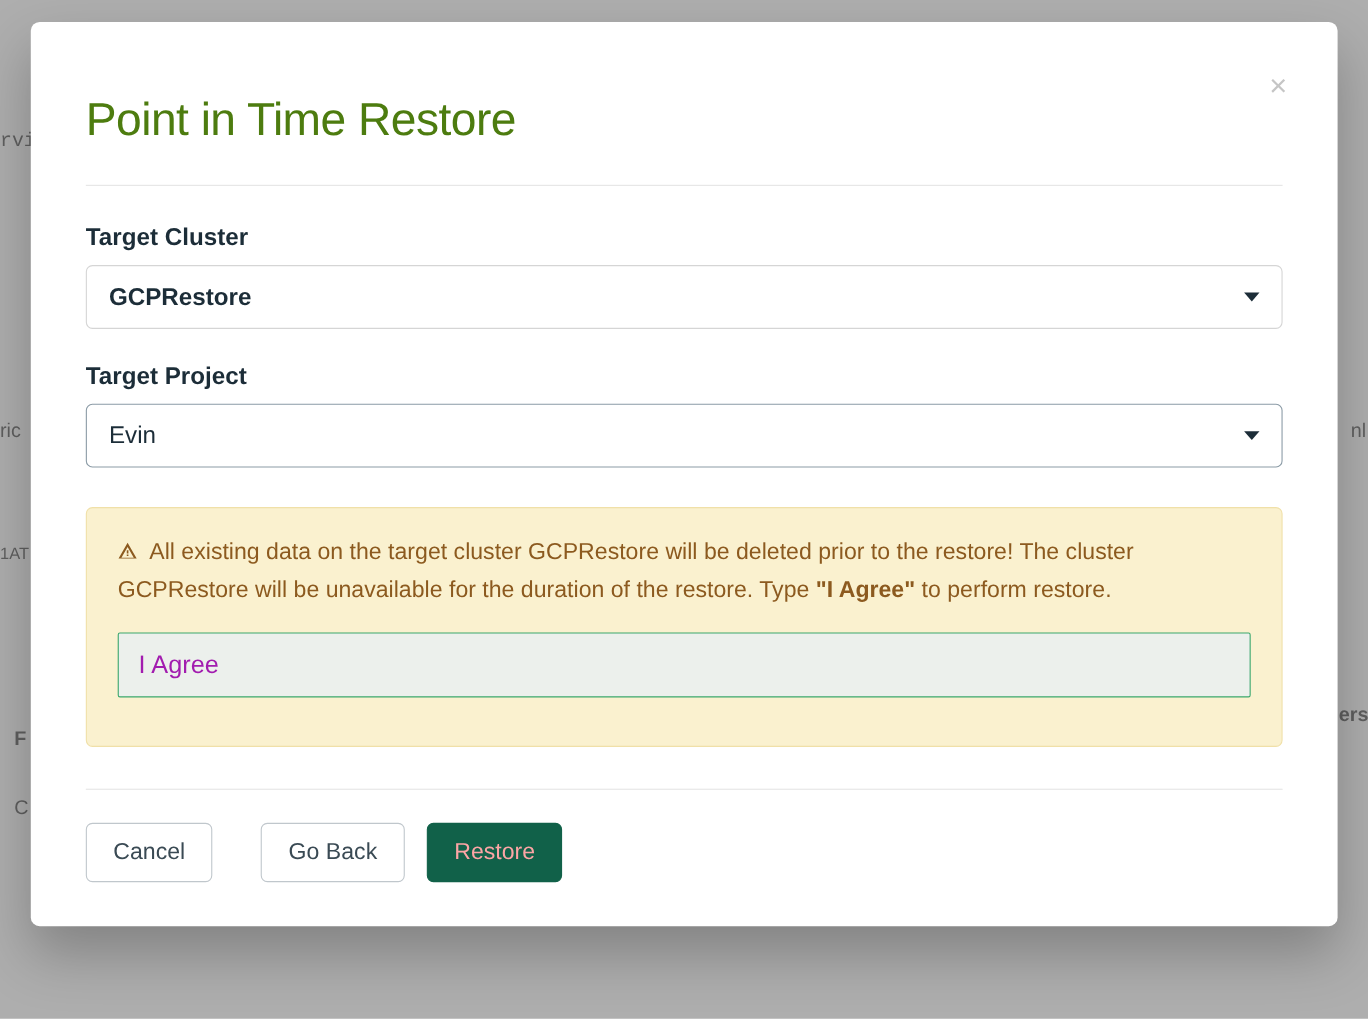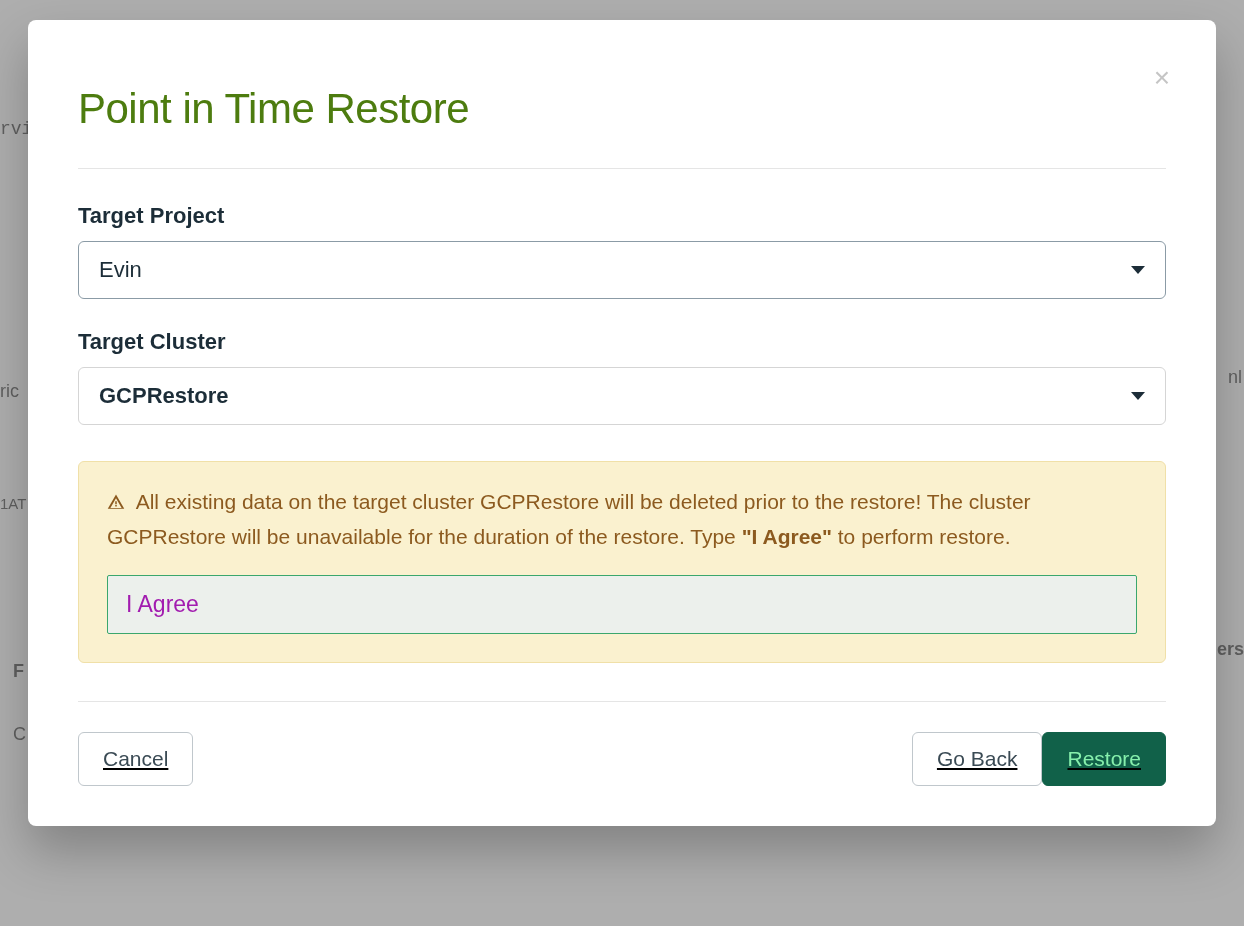--- a/index.html
+++ b/index.html
@@ -100,21 +100,21 @@
   width: 0;
   height: 0;
   border-left: 7px solid transparent;
   border-right: 7px solid transparent;
   border-top: 8px solid #1c2d38;
 }
 .warning-box {
   background: #faf1cf;
   border: 1px solid #f0e0a8;
   border-radius: 6px;
-  padding: 24px 28px 28px 28px;
+  padding: 24px 28px 44px 28px;
   margin-top: 36px;
 }
 .warning-text {
   color: #8c5a1f;
   font-size: 21px;
   line-height: 1.55;
   margin-bottom: 22px;
 }
 .warning-icon {
   display: inline-block;
@@ -136,82 +136,82 @@
   outline: none;
 }
 .footer-divider {
   height: 1px;
   background: #e5e5e5;
   margin: 38px 0 30px 0;
 }
 .footer-row {
   display: flex;
   align-items: center;
-  justify-content: space-between;
-  text-decoration: underline;
+  justify-content: flex-start;
 }
 .footer-right {
   display: flex;
+  gap: 20px;
   padding-left: 44px;
 }
 .btn {
   font-size: 21px;
   padding: 14px 24px;
   border-radius: 6px;
   cursor: pointer;
   font-family: inherit;
 }
 .btn-secondary {
   background: #fff;
   border: 1px solid #c0c7cc;
   color: #3a4a54;
 }
 .btn-primary {
   background: #116149;
   border: 1px solid #116149;
-  color: #86efac;
+  color: #fca5a5;
   font-weight: 500;
 }
 </style>
 </head>
 <body>
 
 <div class="background-content">
   <div class="bg-piece" style="left:0;top:119px;font-family:Liberation Mono, monospace;">rvi</div>
   <div class="bg-piece" style="left:0;top:381px;">ric</div>
   <div class="bg-piece" style="left:0;top:495px;font-size:15px;">1AT</div>
   <div class="bg-piece" style="left:13px;top:661px;font-weight:700">F</div>
   <div class="bg-piece" style="left:13px;top:724px;">C</div>
-  <div class="bg-piece" style="right:2px;top:367px;">nl</div>
+  <div class="bg-piece" style="right:2px;top:381px;">nl</div>
   <div class="bg-piece" style="right:0;top:639px;font-weight:700">ers</div>
 </div>
 
 <div class="overlay"></div>
 
 <div class="modal">
   <div class="modal-close">
     <span>×</span>
   </div>
 
   <h1 class="modal-title">Point in Time Restore</h1>
 
   <div class="divider"></div>
+
+  <div class="field-group">
+    <div class="field-label">Target Cluster</div>
+    <div class="select-box cluster">
+      <span>GCPRestore</span>
+      <span class="caret"></span>
+    </div>
+  </div>
 
   <div class="field-group">
     <div class="field-label">Target Project</div>
     <div class="select-box">
       <span>Evin</span>
-      <span class="caret"></span>
-    </div>
-  </div>
-
-  <div class="field-group">
-    <div class="field-label">Target Cluster</div>
-    <div class="select-box cluster">
-      <span>GCPRestore</span>
       <span class="caret"></span>
     </div>
   </div>
 
   <div class="warning-box">
     <div class="warning-text">
       <span class="warning-icon">
         <svg width="18" height="18" viewBox="0 0 24 24" fill="#8c5a1f">
             <path d="M12 2 1 21h22L12 2zm0 5 7.5 13h-15L12 7zm-1 4v4h2v-4h-2zm0 5v2h2v-2h-2z"></path>
           </svg>

